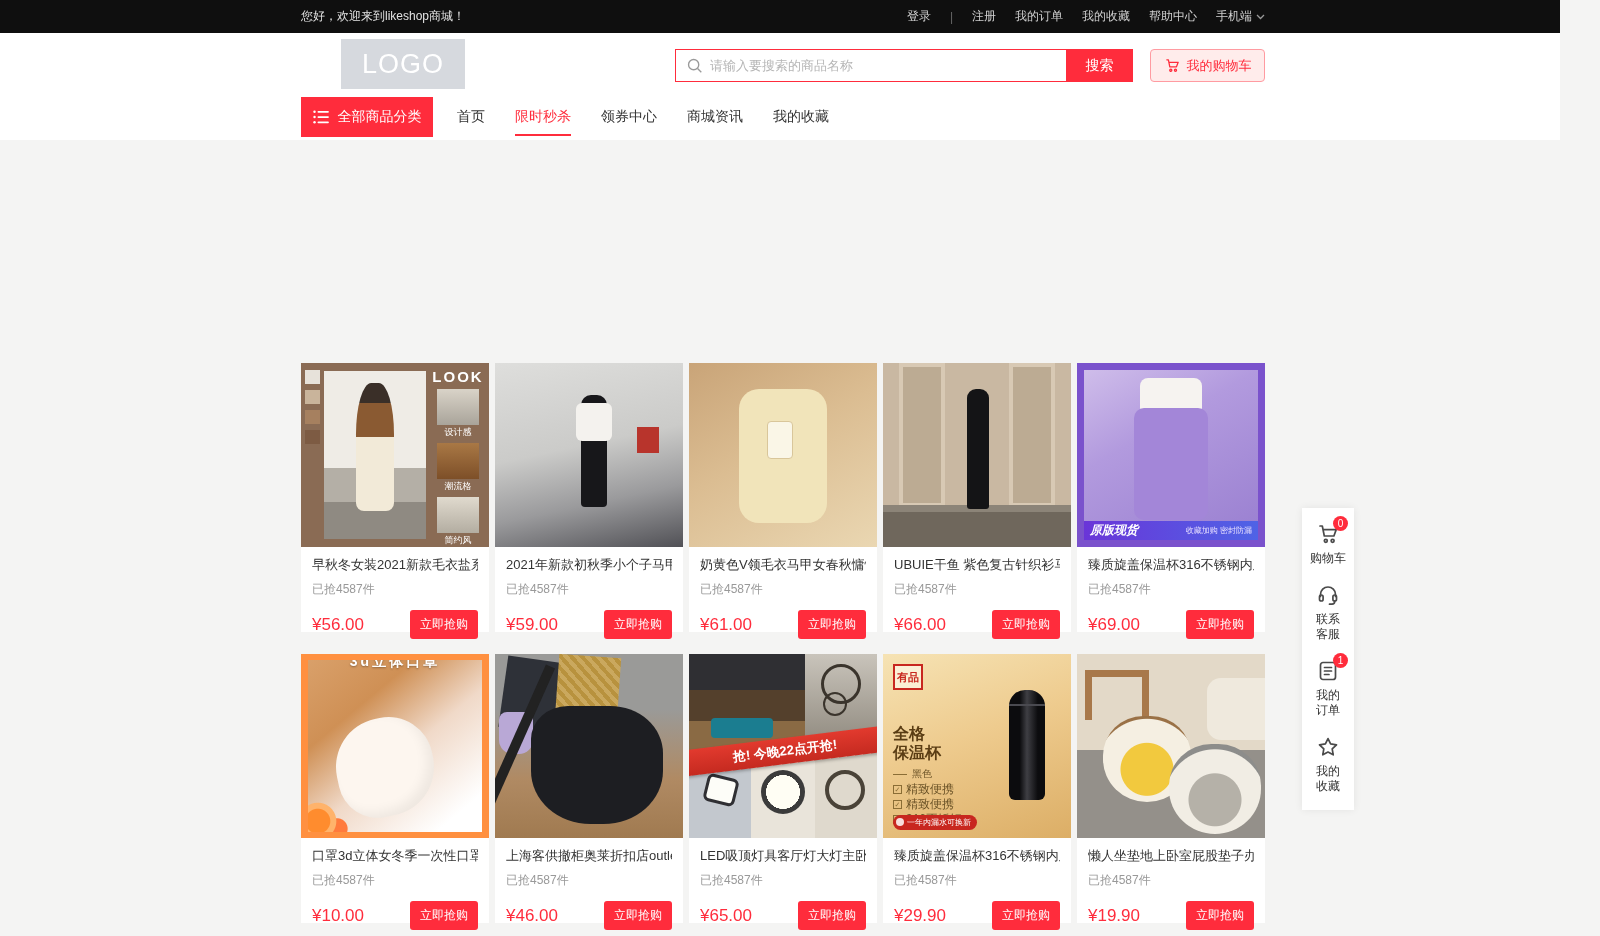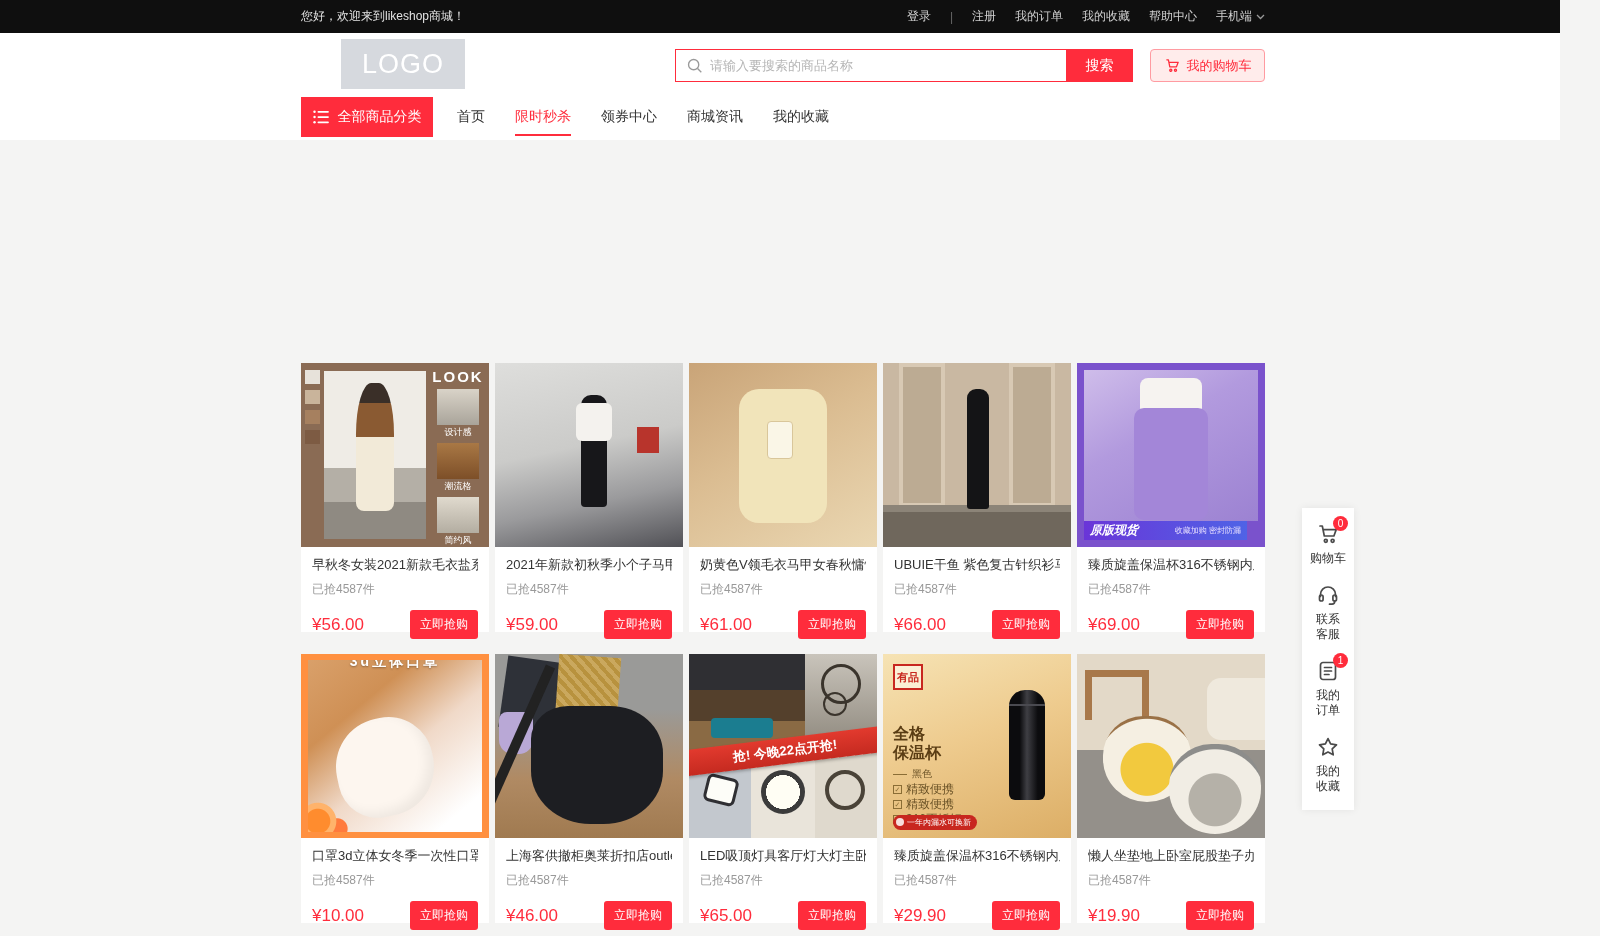--- a/index.html
+++ b/index.html
@@ -79,21 +79,21 @@
   .i4 .doorr { position:absolute; right:16px; top:0; bottom:40px; width:46px; background:#bcab93; border:4px solid #d8c9b4; }
   .i4 .floor { position:absolute; left:0; right:0; bottom:0; height:42px;
                background:linear-gradient(#8c8478 0 7px, #6f675c 7px); }
   .i4 .fig { position:absolute; left:84px; top:26px; width:22px; height:120px; background:#141416; border-radius:9px 9px 3px 3px; }
 
   .i5 { background:#7a52cc; }
   .i5 .photo { position:absolute; left:7px; top:7px; right:7px; bottom:26px;
                background:linear-gradient(150deg,#cfbdea 0%,#b29ade 40%,#9c82d2 100%); }
   .i5 .shirt { position:absolute; left:56px; top:8px; width:62px; height:42px; background:#f6f3f0; border-radius:8px; }
   .i5 .vest { position:absolute; left:50px; top:38px; width:74px; height:112px; background:#a386d8; border-radius:10px; }
-  .i5 .banner { position:absolute; left:7px; right:18px; bottom:7px; height:19px;
+  .i5 .banner { position:absolute; left:7px; right:7px; bottom:7px; height:19px;
                 background:linear-gradient(90deg,#6a35d8,#4f63e6); display:flex; align-items:center; justify-content:space-between; padding:0 6px; }
   .i5 .b1 { color:#fff; font-weight:bold; font-size:12px; font-style:italic; }
   .i5 .b2 { color:#e6deff; font-size:8px; }
 
   .i6 { background:#ff9040; }
   .i6 .photo { position:absolute; left:7px; top:6px; right:7px; bottom:6px; overflow:hidden;
                background:linear-gradient(140deg,#d9a06a 0%,#cf9055 28%,#f0d9c8 55%,#ffffff 88%); }
   .i6 .toptext { position:absolute; top:-7px; left:0; right:0; text-align:center; color:#fff; font-weight:bold;
                  font-size:14px; letter-spacing:3px; text-shadow:0 1px 2px rgba(0,0,0,.35); }
   .i6 .mask { position:absolute; left:28px; top:58px; width:98px; height:98px; background:#fdf6ef;

